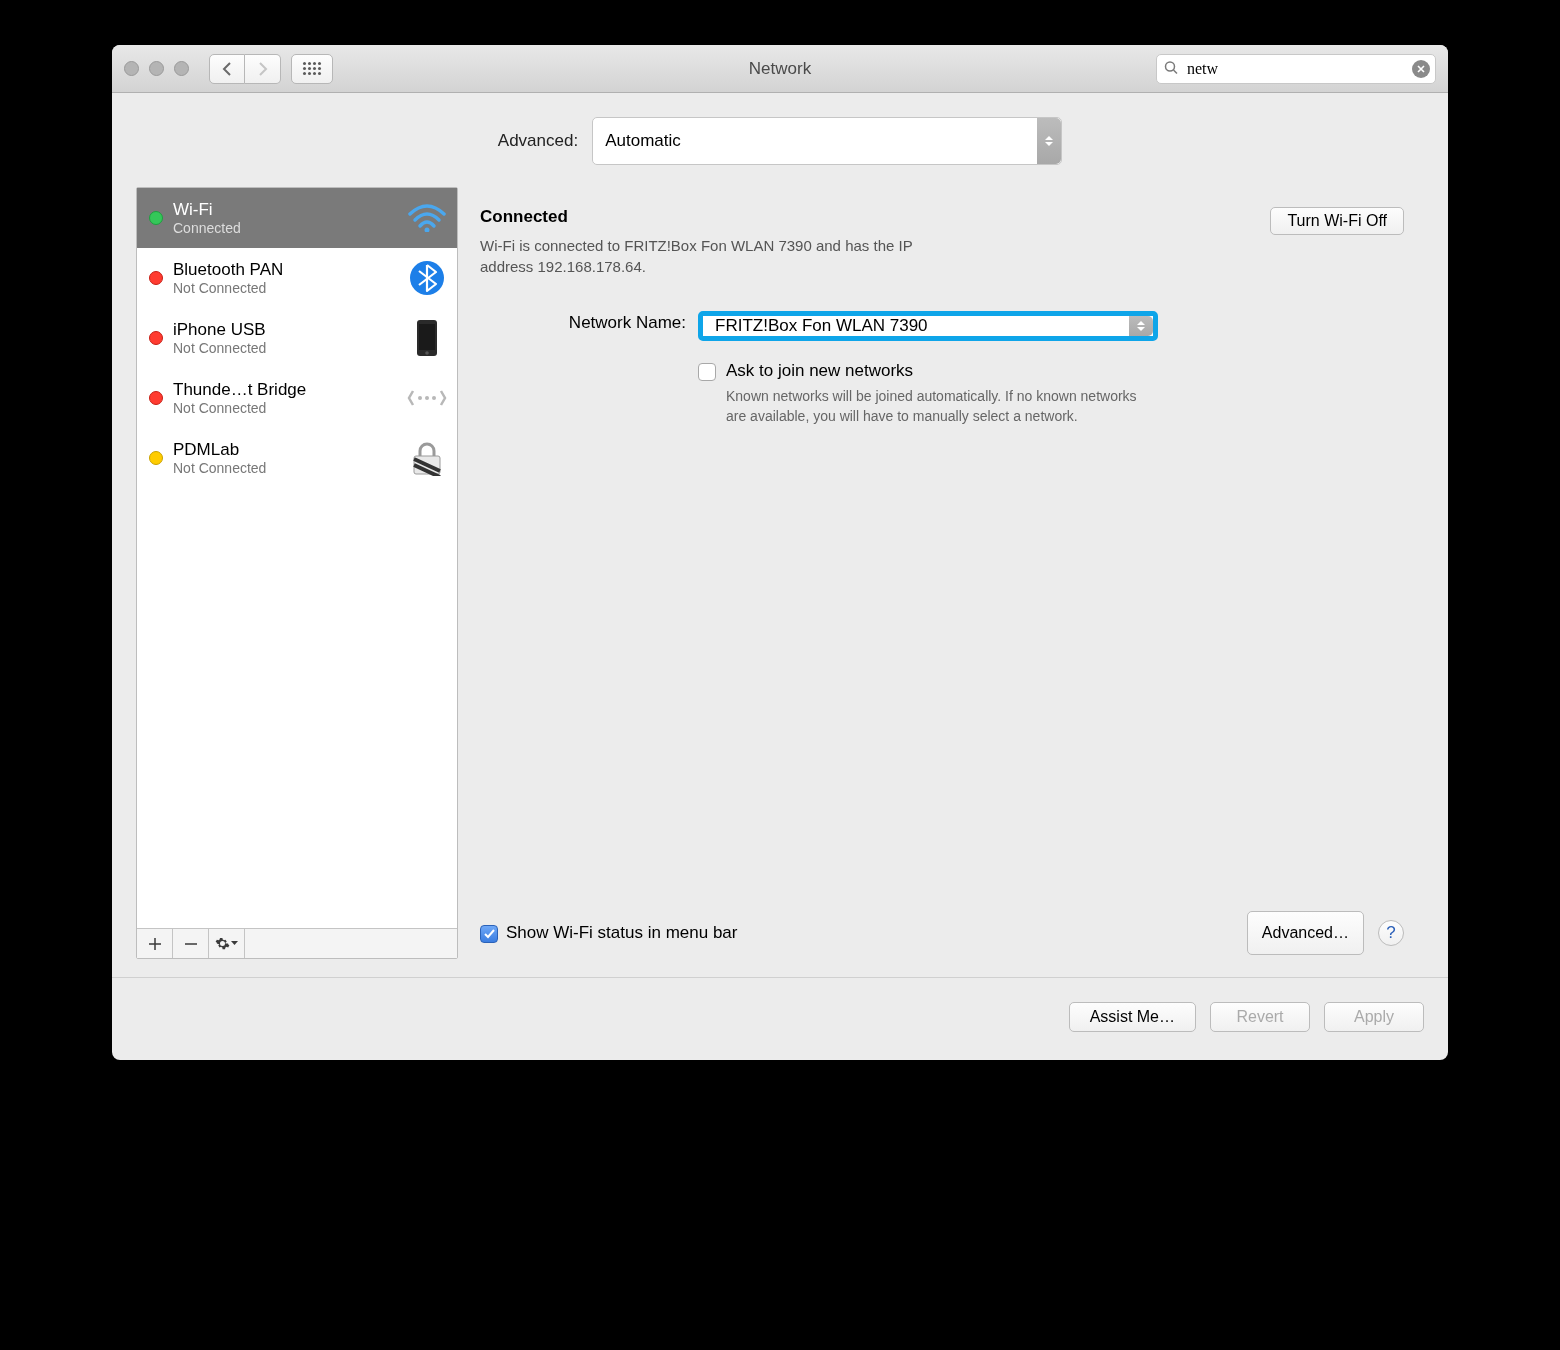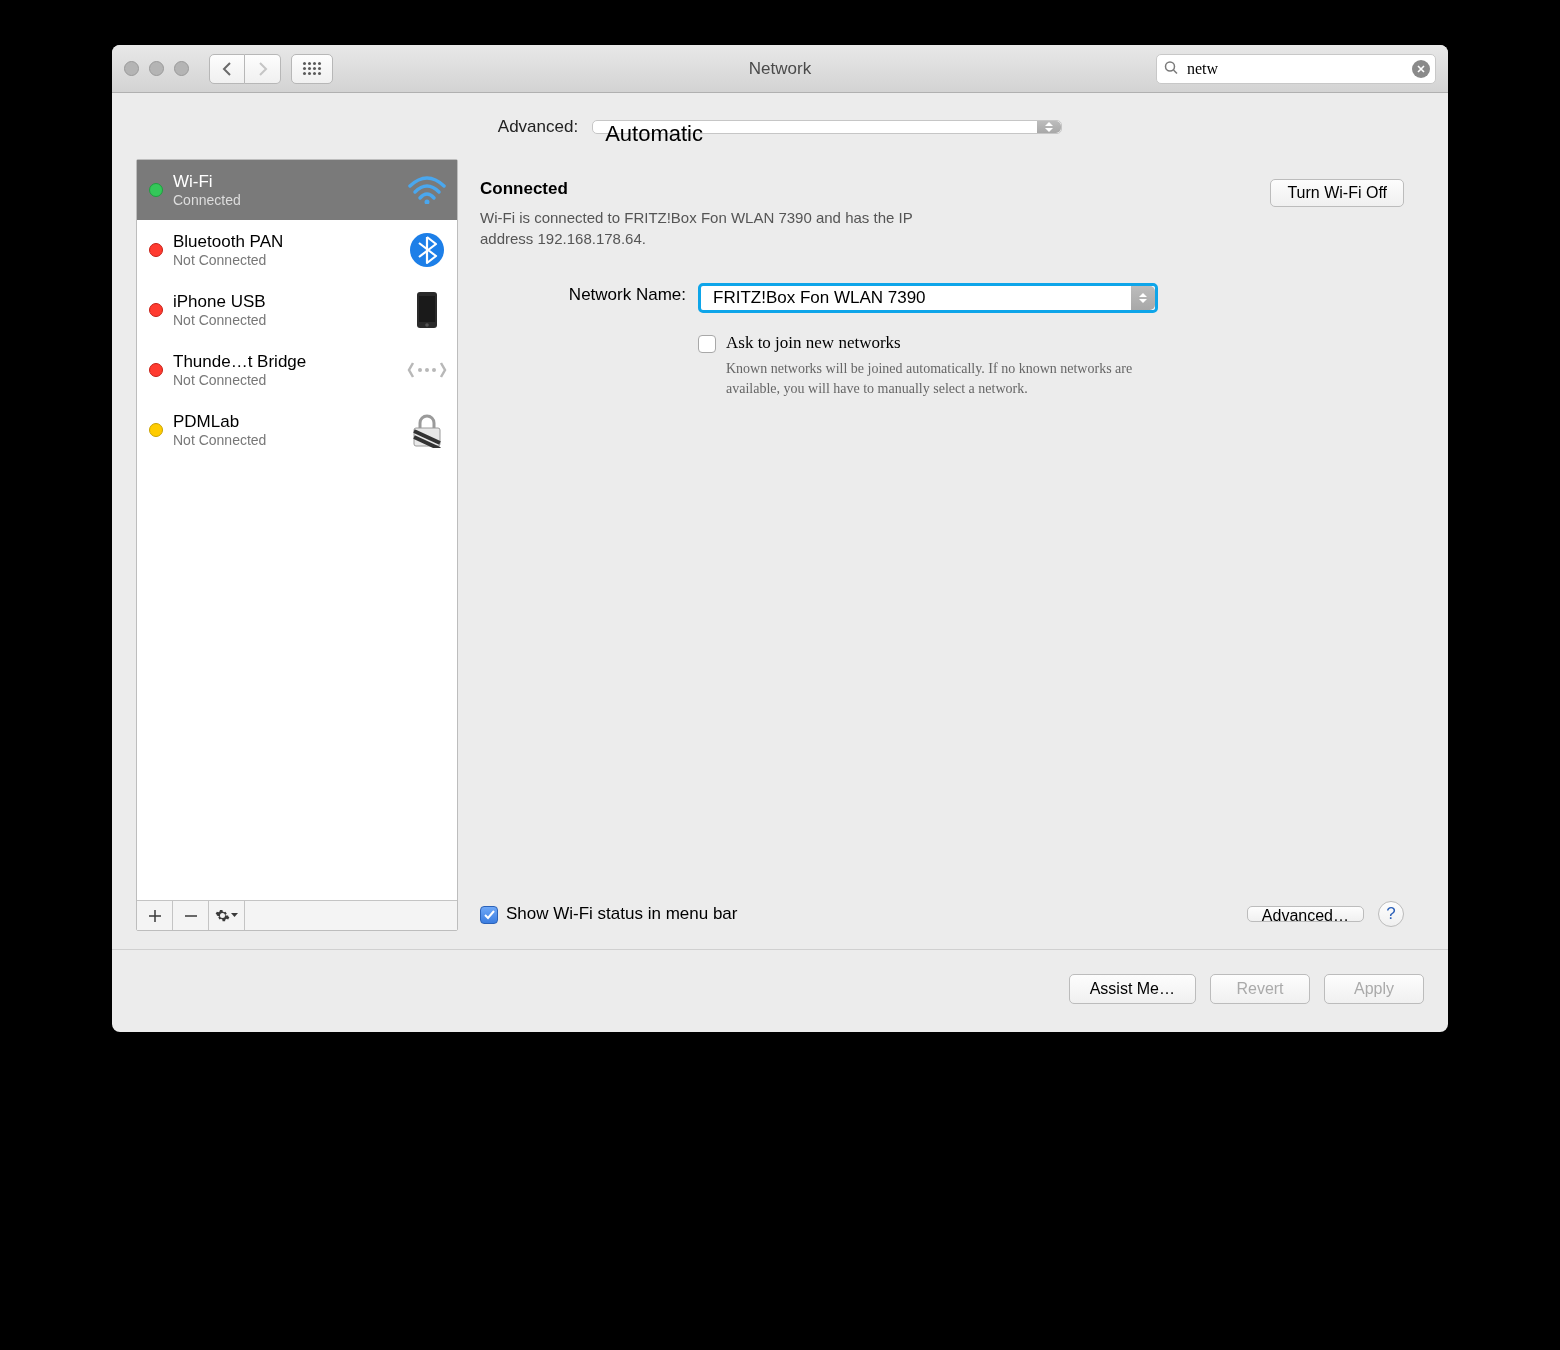--- a/index.html
+++ b/index.html
@@ -82,24 +82,24 @@
     font-size: 12px; line-height: 1;
   }
 
   
   .location-row {
     display: flex; align-items: center; justify-content: center;
     gap: 14px; padding: 24px 0 22px;
   }
   .location-label { font-size: 17px; color: #222; }
   .location-select {
-    width: 470px; height: 14px;
+    width: 470px; height: 48px;
     background: #fff; border: 1px solid #c6c6c6; border-radius: 5px;
-    display: flex; align-items: flex-start; padding: 0 12px;
-    font-size: 22px; position: relative;
+    display: flex; align-items: center; padding: 0 12px;
+    font-size: 17px; position: relative;
   }
   .select-arrows {
     position: absolute; right: 0; top: 0; bottom: 0; width: 24px;
     background: linear-gradient(#bcbcbc,#a8a8a8); border-radius: 0 5px 5px 0;
     display: flex; flex-direction: column; align-items: center; justify-content: center;
   }
   .select-arrows::before { content:""; border: 4px solid transparent; border-bottom-color:#fff; margin-bottom:2px;}
   .select-arrows::after { content:""; border: 4px solid transparent; border-top-color:#fff; }
 
   
@@ -169,42 +169,42 @@
     background: linear-gradient(#fdfdfd,#f0f0f0);
     border: 1px solid #bcbcbc; border-radius: 5px;
     font-size: 16px;
   }
   .status-desc {
     font-size: 15px; color: #555; margin-top: 8px; line-height: 1.4;
     max-width: 480px;
   }
   .network-select {
     height: 30px; width: 460px;
-    background: #fff; border: 3px solid #0ea5e9; border-radius: 5px;
+    background: #fff; border: 5px solid #0ea5e9; border-radius: 5px;
     display: flex; align-items: center; padding: 0 12px;
     font-size: 17px; position: relative;
   }
   .checkbox-row {
-    display: flex; align-items: flex-start; gap: 10px; margin-top: 20px; font-family: Liberation Serif, serif;
+    display: flex; align-items: flex-start; gap: 10px; margin-top: 20px;
   }
   .checkbox {
     width: 18px; height: 18px; border: 1px solid #a8a8a8;
     border-radius: 4px; background: #fff; flex-shrink: 0; margin-top: 2px;
     display: flex; align-items: center; justify-content: center;
   }
   .checkbox.checked { background: linear-gradient(#6fa8f7,#3b7de0); border-color:#2b62b8; color:#fff; font-size:13px;}
   .checkbox-label { font-size: 17px; }
   .checkbox-desc { font-size: 14px; color: #666; margin-top: 6px; max-width: 430px; line-height:1.4;}
 
   .detail-bottom {
     position: absolute; bottom: 0; left: 0; right: 20px;
     display: flex; align-items: center; padding-bottom: 4px;
   }
   .advanced-btn {
-    height: 16px; padding: 0 14px;
+    height: 44px; padding: 0 14px;
     background: linear-gradient(#fdfdfd,#f0f0f0);
     border: 1px solid #bcbcbc; border-radius: 5px;
     font-size: 16px; margin-left: auto;
   }
   .help-btn {
     width: 26px; height: 26px; border-radius: 50%;
     border: 1px solid #bcbcbc; background: linear-gradient(#fdfdfd,#f0f0f0);
     margin-left: 14px; color: #2a5fb8; font-size: 17px;
     display: flex; align-items: center; justify-content: center;
   }

